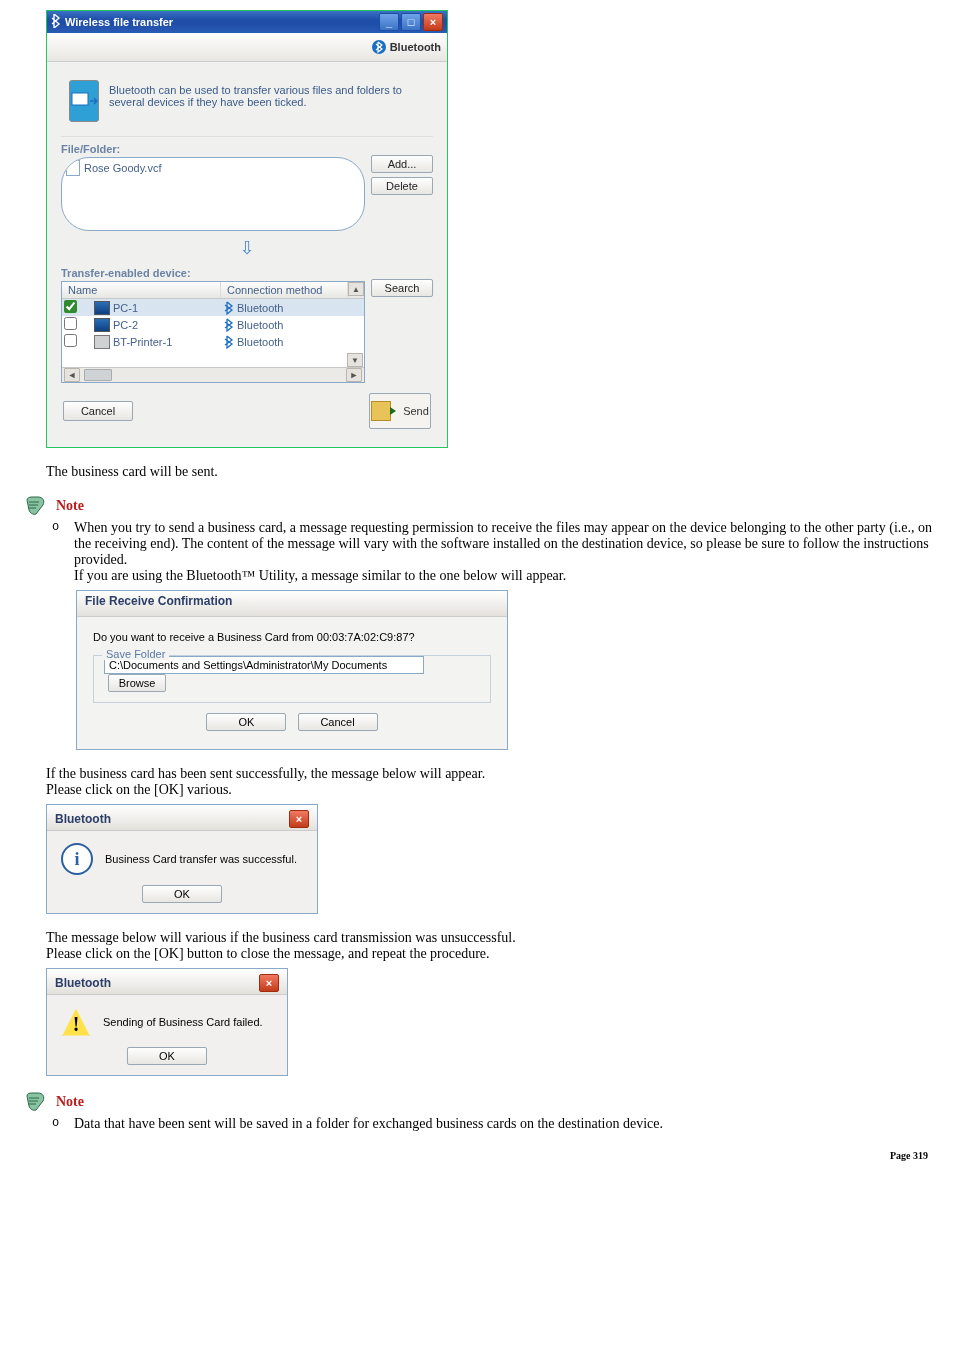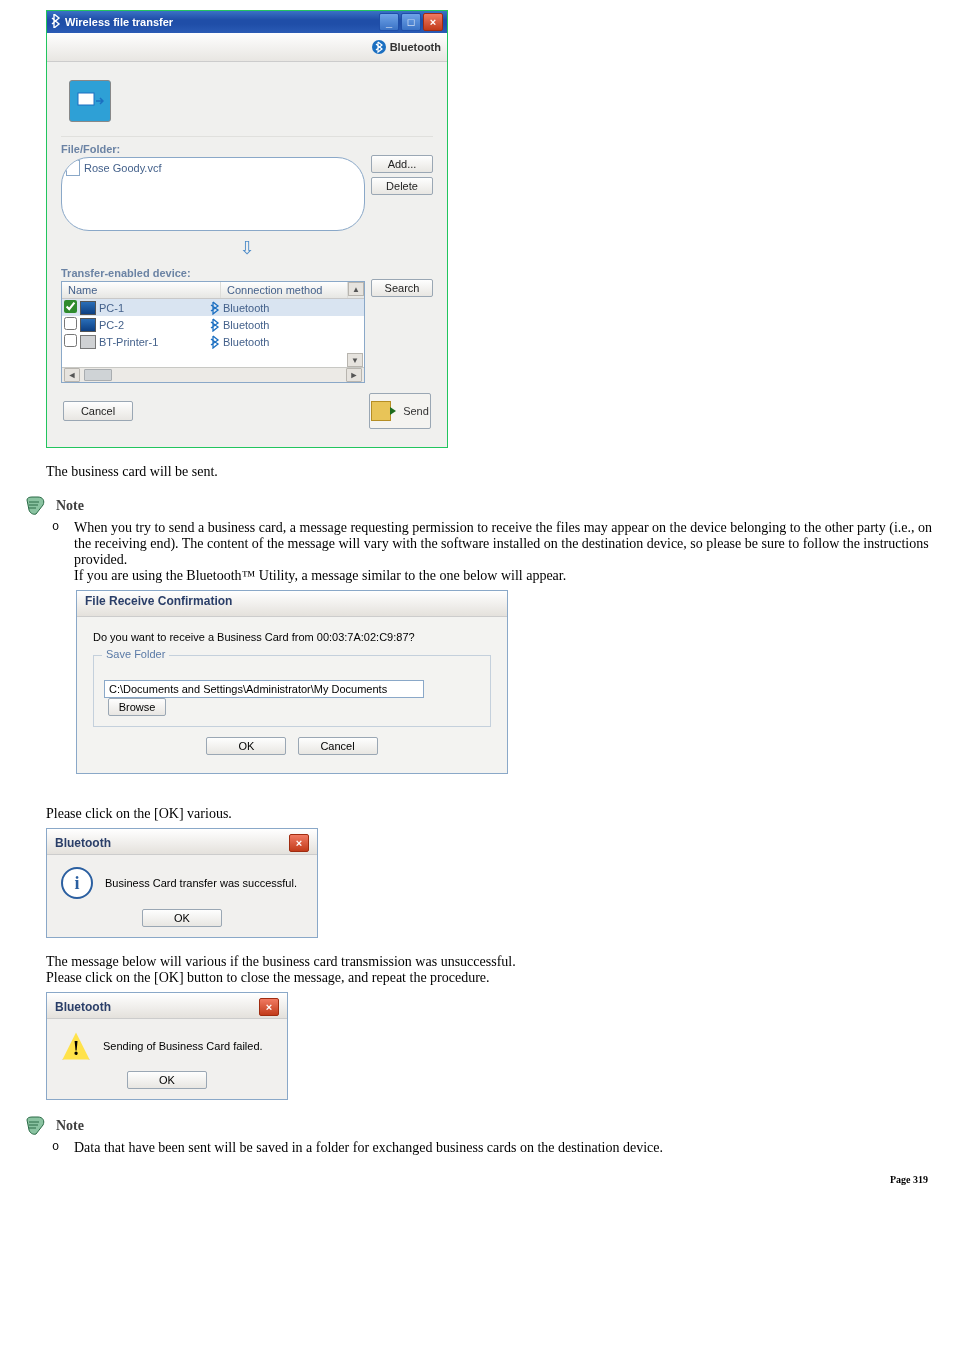--- a/index.html
+++ b/index.html
@@ -56,47 +56,47 @@
   .sidecol { display:flex; flex-direction:column; gap:4px; margin-left:6px;}
   .btn { border:1px solid #9aa7b4; background:linear-gradient(#fefefe,#e8e6e2); padding:2px 0; width:60px; text-align:center; border-radius:2px; font-size:11px; color:#222;}
   .arrowdown { text-align:center; color:#4c8bc8; font-size:18px; padding:6px 0 2px;}
   .devbox { border:1px solid #8aa8c8; background:#fff; height:100px; margin-top:2px; display:flex; flex-direction:column; }
   .devhead { display:flex; background:linear-gradient(#fefefe,#e6e6e3); border-bottom:1px solid #c8c8c8; font-size:11px; color:#44618b; }
   .devhead .col { padding:2px 6px; border-right:1px solid #dcdcd9; }
   .devbody { flex:1; overflow:auto; }
   .devrow { display:flex; align-items:center; padding:1px 0; font-size:11px; color:#44618b;}
   .chk { width:16px; text-align:center; }
   .chk input { margin:0; accent-color:#2e8b2e; }
-  .namecol { width:130px; display:flex; align-items:center; gap:3px; padding-left:2px;}
+  .namecol { width:130px; display:flex; align-items:center; gap:3px; padding-left:16px;}
   .conncol { display:flex; align-items:center; gap:3px;}
   .scrollx { height:14px; background:#eceae6; border-top:1px solid #c8c8c4; display:flex; align-items:center; }
   .scrollx .thump { height:10px; width:26px; background:#cfd3d6; border:1px solid #a9adb0; margin-left:2px; border-radius:1px;}
   .scrollx .arrow { width:14px; height:12px; background:#e6e3de; border:1px solid #b8b5af; border-radius:1px; display:flex; align-items:center; justify-content:center; font-size:9px; color:#555; margin-left:auto; margin-right:2px;}
   .devup { width:14px; height:12px; background:#e6e3de; border:1px solid #b8b5af; display:flex; align-items:center; justify-content:center; font-size:8px; color:#555;}
   .footer { display:flex; align-items:center; padding:10px 2px 4px; }
   .footer .btn.big { width:68px; padding:3px 0;}
   .sendbtn { margin-left:auto; width:60px; height:34px; border:1px solid #9aa7b4; background:#f4f3f0; border-radius:2px; display:flex; align-items:center; justify-content:center; gap:12px; font-size:11px;}
   .sendico { width:18px; height:18px; background:#e8c458; border:1px solid #b58e24; position:relative;}
   .sendico::after{ content:""; position:absolute; right:-6px; top:5px; border-left:6px solid #1d6b1d; border-top:4px solid transparent; border-bottom:4px solid transparent;}
   .btmini { width:10px; height:14px; display:inline-block; }
   .monico { width:14px; height:12px; background:linear-gradient(#2a6eb8,#0d3f82); border:1px solid #555; display:inline-block; }
   .prnico { width:14px; height:12px; background:#cfd1d3; border:1px solid #777; display:inline-block;}
   .vcfico { width:12px; height:14px; background:#fff; border:1px solid #8aa8c8; display:inline-block;}
   
-  .noteline { display:flex; align-items:center; gap:10px; margin:16px 0 4px 8px; color:#404040; font-weight:bold; font-family:"Times New Roman",serif; font-size:14px;}
+  .noteline { display:flex; align-items:center; gap:10px; margin:16px 0 4px 8px; color:#b91c1c; font-weight:bold; font-family:"Times New Roman",serif; font-size:14px;}
   .noteimg { width:22px; height:20px; position:relative;}
   .noteimg svg{width:100%;height:100%;}
   ul.bullet { list-style:none; margin:4px 0 4px 30px; padding:0;}
   ul.bullet > li { position:relative; padding-left:28px;}
   ul.bullet > li::before { content:"o"; position:absolute; left:6px; top:0; font-family:"Courier New", monospace; color:#000; font-size:12px;}
   
   .dlg { width:430px; border:1px solid #8aa8c8; background:#f3f3f1; font-family:Tahoma,Arial,sans-serif; font-size:11px; margin-left:60px; margin-top:6px;}
   .dlg .titlebar2 { height:22px; background:linear-gradient(#fff,#e4e1dc); color:#2a3e68; font-weight:bold; padding:3px 8px 0; font-size:12px; border-bottom:1px solid #ccc;}
   .dlg .body { padding:14px 16px;}
-  .fieldset{ border:1px solid #c4d0dc; padding:24px 10px 10px; margin-top:12px; position:relative;}
+  .fieldset{ border:1px solid #c4d0dc; padding:0 10px 10px; margin-top:12px; position:relative;}
   .legend{ position:absolute; top:-8px; left:8px; background:#f3f3f1; padding:0 4px; color:#5a7aa6; font-size:11px;}
   .txtbox{ border:1px solid #8aa8c8; background:#fff; padding:2px 4px; width:310px; display:inline-block;}
   .dlgbtns{ text-align:center; padding:10px 0 4px;}
   .dlgbtn{ display:inline-block; border:1px solid #9aa7b4; border-radius:2px; background:linear-gradient(#fefefe,#e8e6e2); padding:2px 0; width:78px; text-align:center; margin:0 4px; font-size:11px;}
   
   .msgwin { width:270px; border:1px solid #8aa8c8; background:#f1f0ee; font-family:Tahoma,Arial,sans-serif; font-size:11px; margin-left:30px; margin-top:6px;}
   .msgwin .mtitle { height:22px; background:linear-gradient(#fff,#e4e1dc); color:#2a3e68; font-weight:bold; padding:3px 8px 0; font-size:12px; border-bottom:1px solid #ccc; display:flex; align-items:center;}
   .closeicon { margin-left:auto; width:18px; height:16px; background:linear-gradient(#f07a62,#c23b1a); border:1px solid #a02c10; border-radius:2px; color:#fff; font-weight:bold; display:inline-flex; align-items:center; justify-content:center; font-size:11px;}
   .msgbody { display:flex; gap:12px; padding:12px 14px 6px; align-items:center;}
   .infoicon,.warnicon{ width:28px; height:28px; border-radius:50%; display:flex; align-items:center; justify-content:center; font-family:Georgia,serif; font-weight:bold;}
@@ -133,20 +133,21 @@
     </span>
   </div>
   <div class="inner">
     <div class="infobox">
       <div class="bigico">
         <svg width="28" height="28" viewBox="0 0 28 28">
             <rect x="2" y="6" width="16" height="12" fill="#fff" stroke="#1b6fc1"></rect>
             <path d="M20 14 L26 14 M24 11 L27 14 L24 17" stroke="#1b6fc1" stroke-width="1.5" fill="none"></path>
           </svg>
       </div>
+      <div style="color:#3a5a8a; padding-top:4px;">Bluetooth can be used to transfer various files and folders to several devices if they have been ticked.</div>
     </div>
 
     <div class="lbl">File/Folder:</div>
     <div style="display:flex; align-items:flex-start;">
       <div class="listbox" style="flex:1;border-radius:28px;">
         <div class="listitem">
           <span class="vcfico"></span>
           <span>Rose Goody.vcf</span>
         </div>
       </div>
@@ -259,21 +260,21 @@
       <span class="dlgbtn" style="width:56px; margin-left:4px;">Browse</span>
     </div>
     <div class="dlgbtns">
       <span class="dlgbtn">OK</span>
       <span class="dlgbtn">Cancel</span>
     </div>
   </div>
 </div>
 
 <p style="margin:16px 0 0 30px;">
-  <br>
+  <span>If the business card has been sent successfully, the message below will appear.</span><br>
   <span>Please click on the [OK] various.</span>
 </p>
 
 <div class="msgwin">
   <div class="mtitle">
     <span>Bluetooth</span>
     <span class="closeicon">×</span>
   </div>
   <div class="msgbody">
     <div class="infoicon">i</div>

